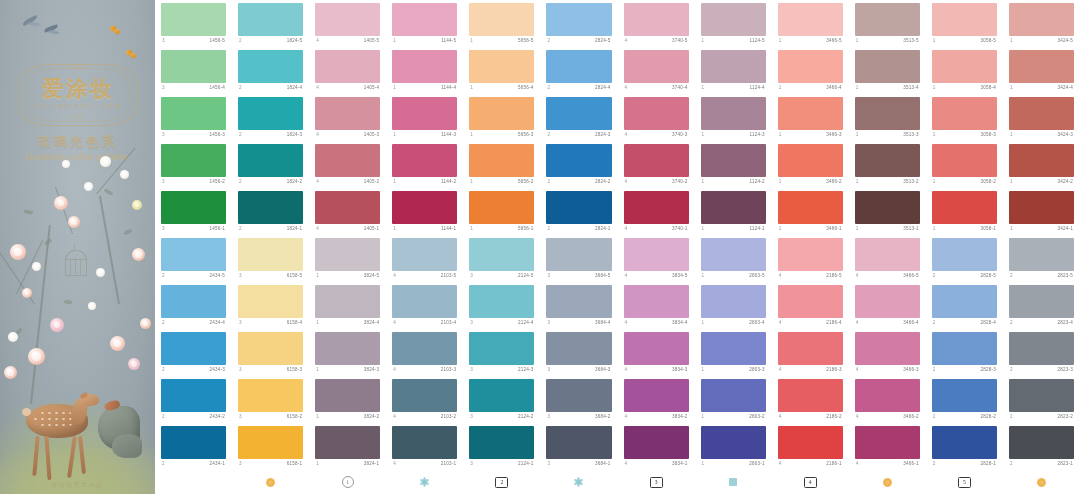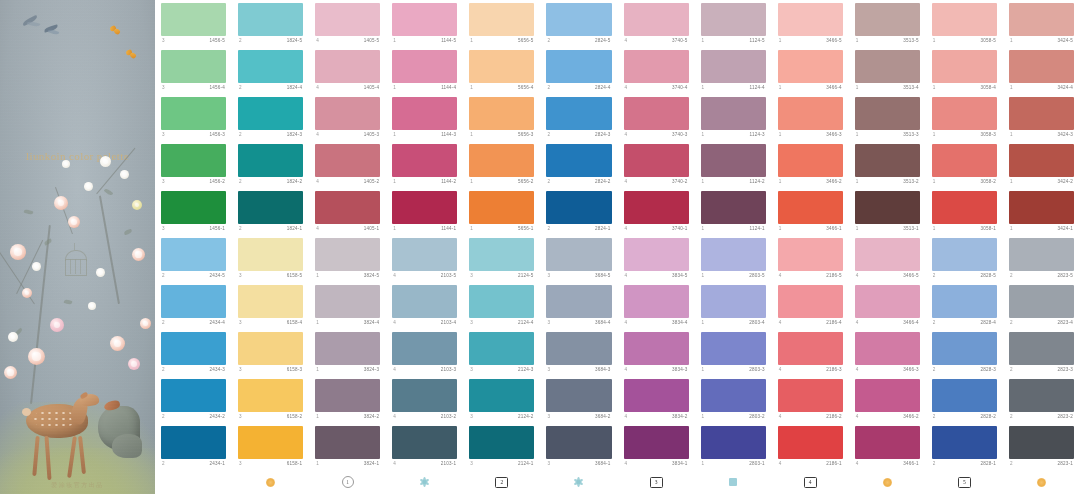--- a/index.html
+++ b/index.html
@@ -156,21 +156,30 @@
 
     <div class="bfly" style="left:110px;top:26px;">
       <span style="transform:rotate(-30deg);"></span>
       <span style="left:4px;top:3px;transform:rotate(35deg);"></span>
     </div>
     <div class="bfly" style="left:126px;top:50px;">
       <span style="transform:rotate(-25deg);"></span>
       <span style="left:4px;top:3px;transform:rotate(40deg);"></span>
     </div>
 
-
+    <div class="logo-frame">
+      <div class="ring"></div>
+      <div class="ring2"></div>
+      <div class="logo-mark">2024</div>
+      <div class="logo-cn">爱涂妆</div>
+      <div class="logo-en">ITUZHUANG.COM</div>
+      <div class="logo-seal">官方</div>
+    </div>
+
+    <div class="sub-cn">琉璃光色系</div>
     <div class="sub-en">liunkoin color palette</div>
 
     <div class="branch" style="left:30px;bottom:90px;width:2px;height:180px;transform:rotate(6deg);"></div>
     <div class="branch" style="left:34px;bottom:190px;width:1.4px;height:70px;transform:rotate(-34deg);"></div>
     <div class="branch" style="left:16px;bottom:200px;width:1.4px;height:60px;transform:rotate(26deg);"></div>
     <div class="branch" style="left:118px;bottom:190px;width:1.6px;height:110px;transform:rotate(-10deg);"></div>
     <div class="branch" style="left:96px;bottom:300px;width:1.2px;height:60px;transform:rotate(40deg);"></div>
     <div class="branch" style="left:72px;bottom:260px;width:1.2px;height:50px;transform:rotate(-20deg);"></div>
 
     <div class="leaf" style="left:24px;top:210px;width:9px;height:4px;transform:rotate(20deg);"></div>

